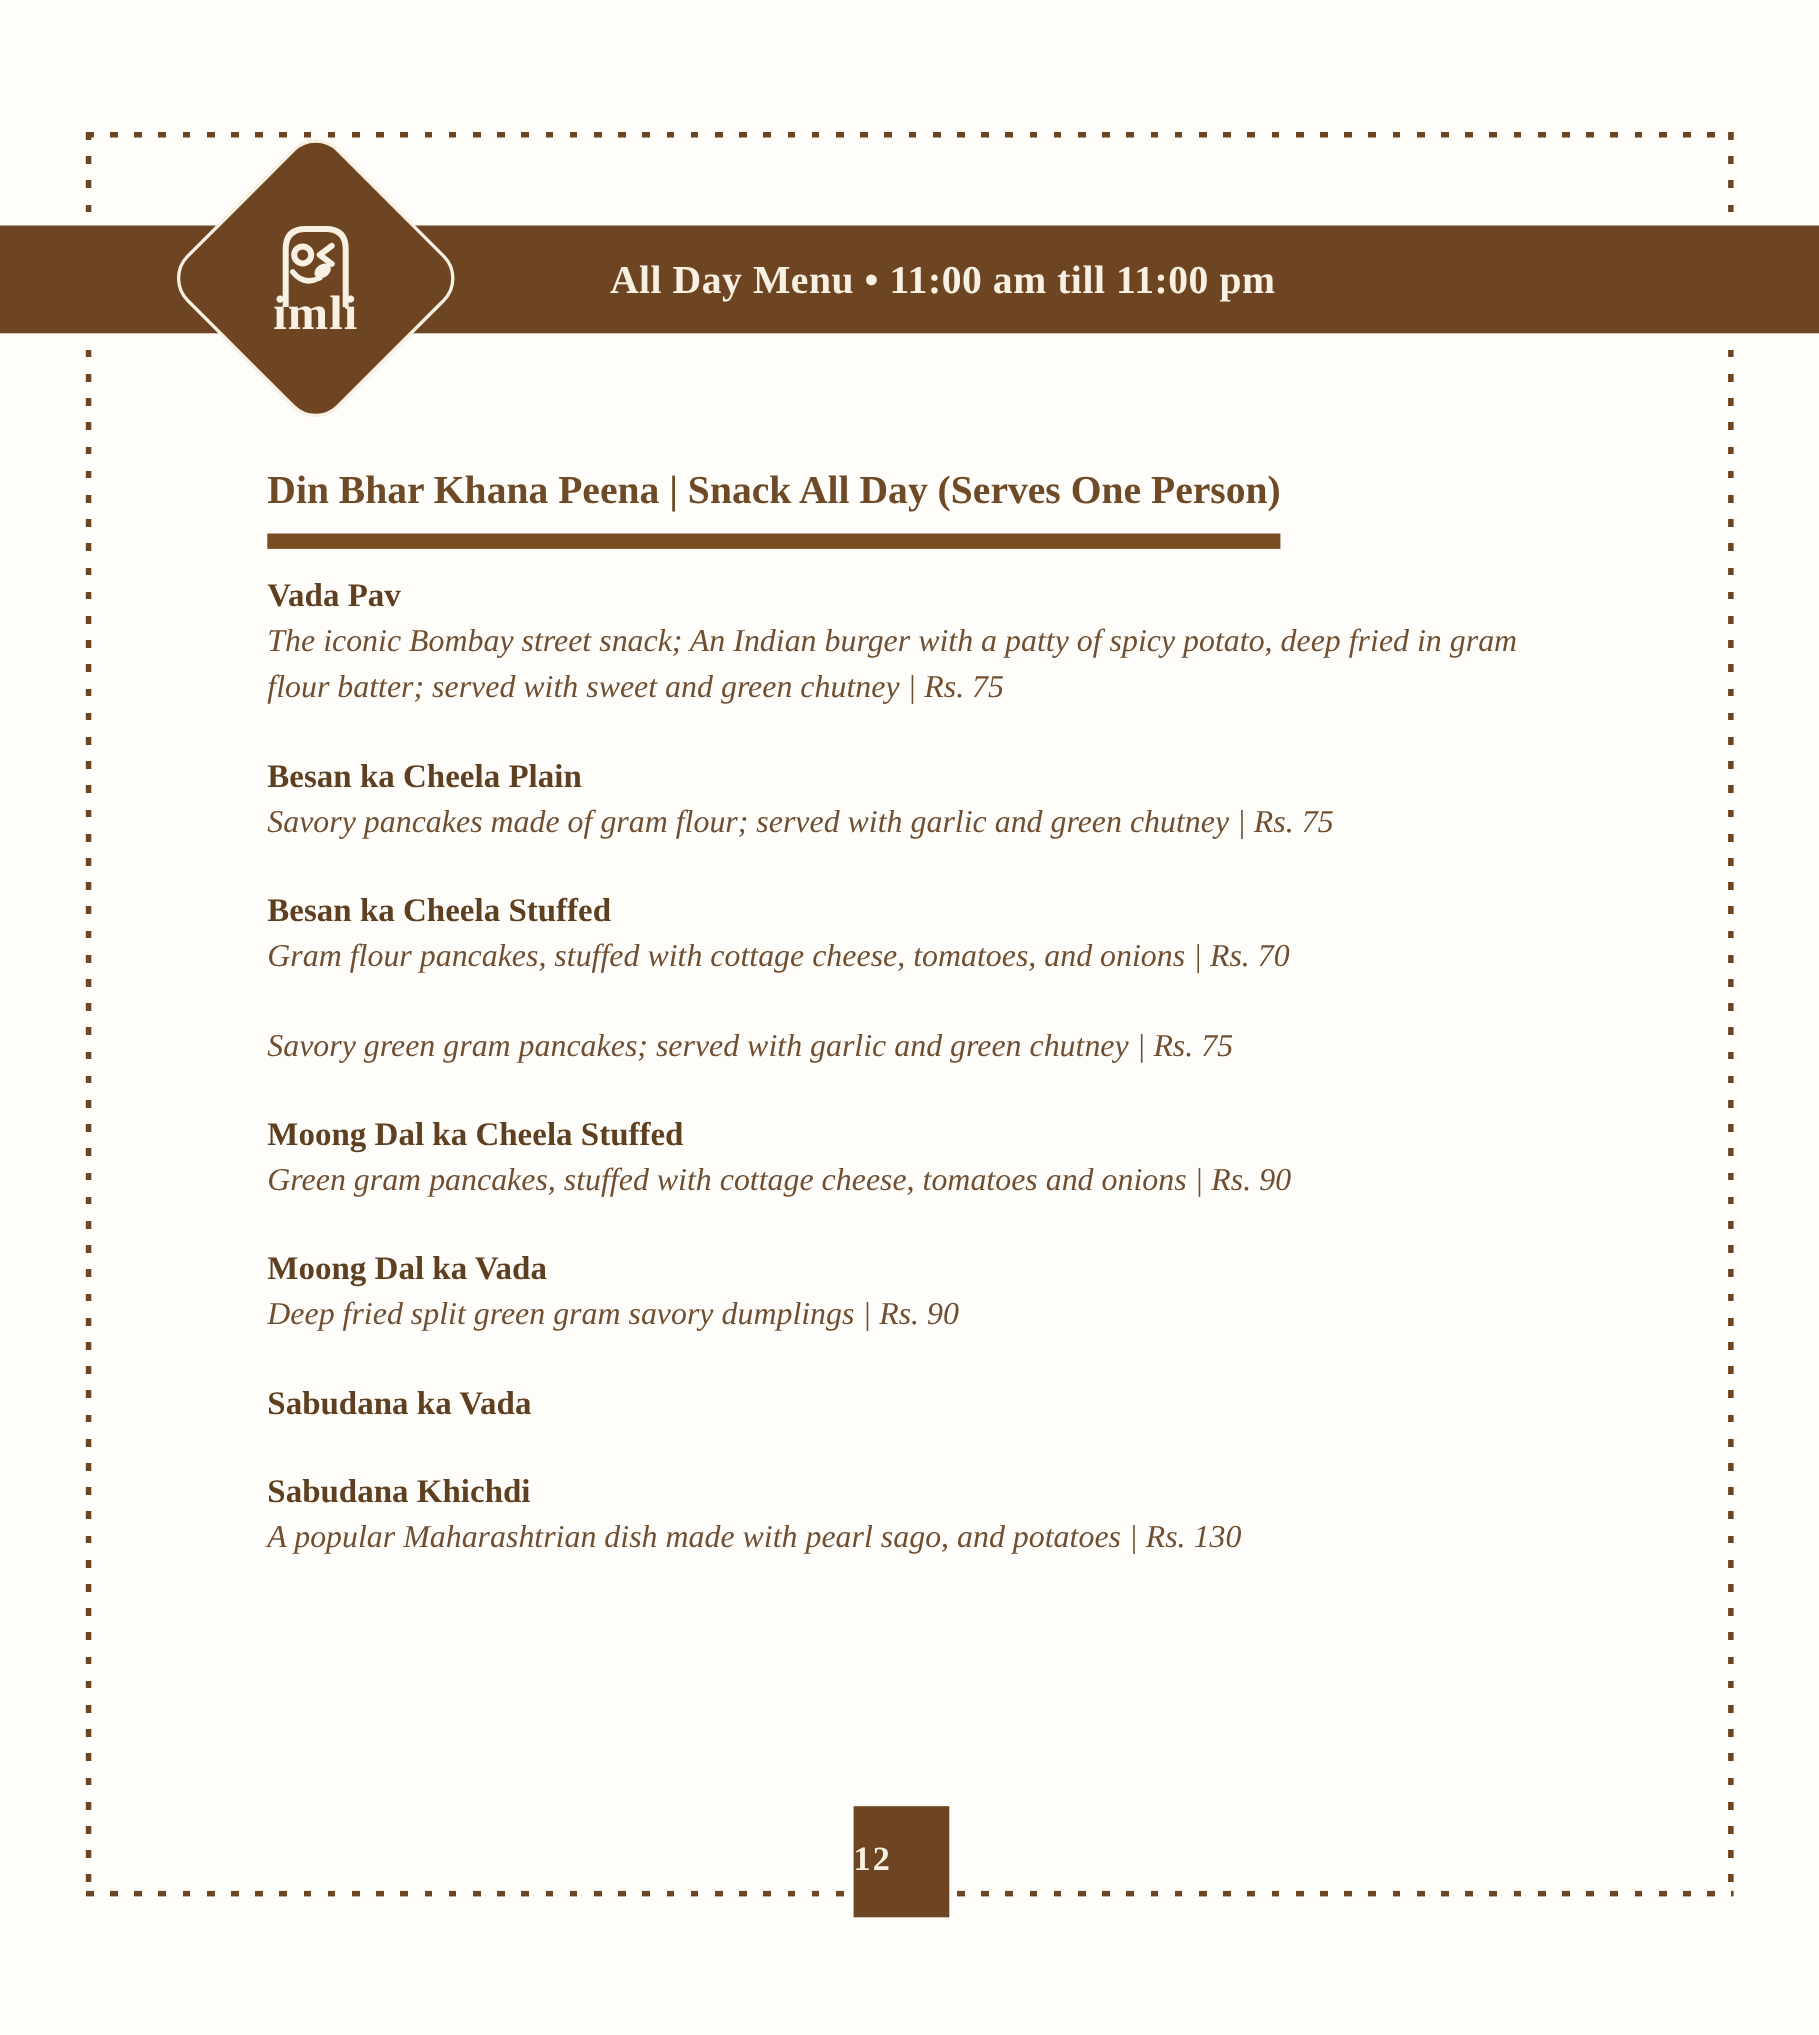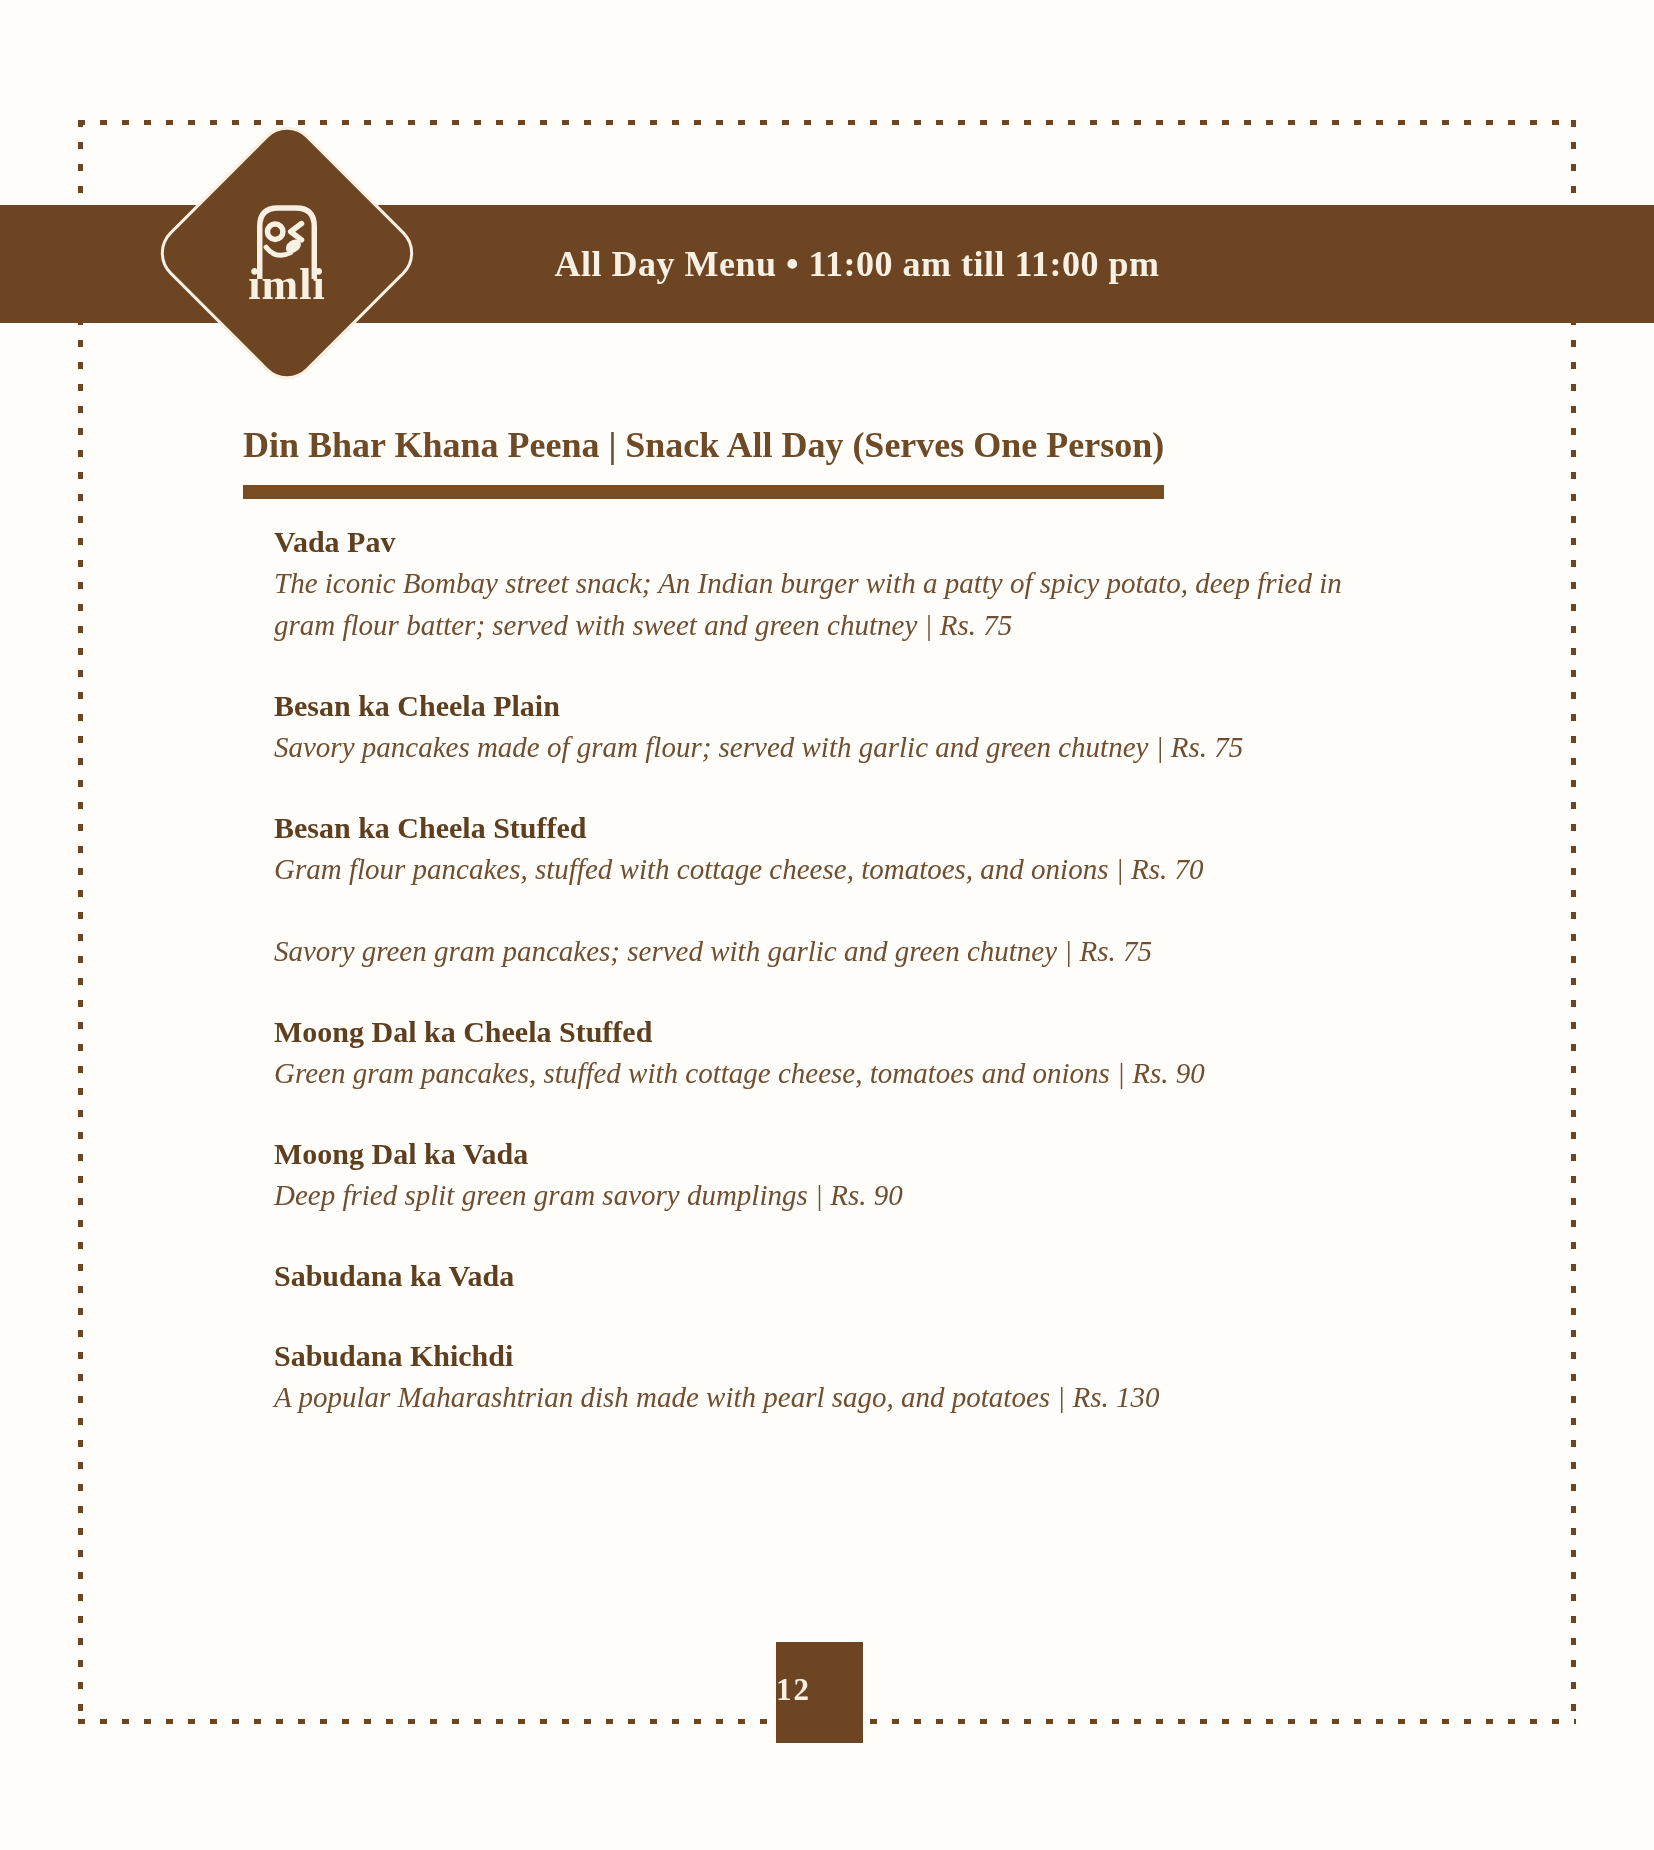--- a/index.html
+++ b/index.html
@@ -18,21 +18,21 @@
   .frame-bottom { left: 78px;  top: 1719px; width: 1498px; height: 5px;
                   background: repeating-linear-gradient(to right, #6d4522 0 7px, transparent 7px 22px); }
   .frame-left   { left: 78px;  top: 120px;  width: 5px;  height: 1604px;
                   background: repeating-linear-gradient(to bottom, #6d4522 0 7px, transparent 7px 22px); }
   .frame-right  { left: 1571px; top: 120px; width: 5px;  height: 1604px;
                   background: repeating-linear-gradient(to bottom, #6d4522 0 7px, transparent 7px 22px); }
 
   
   .banner {
     position: absolute; z-index: 2;
-    left: 0; top: 205px; width: 1654px; height: 118px;
+    left: 0; top: 205px; width: 1654px; height: 98px;
     background: #6d4522;
     display: flex; align-items: center; justify-content: center;
   }
   .banner-title {
     padding-left: 60px;
     color: #f8f0e2;
     font-size: 36px; font-weight: bold;
     letter-spacing: 0.5px;
   }
 
@@ -71,21 +71,21 @@
     padding-bottom: 18px;
     border-bottom: 14px solid #784d22;
   }
 
   
   .menu-list {
     position: absolute; z-index: 2;
     left: 243px; top: 522px;
     width: 1150px;
   }
-  .menu-item { margin-bottom: 40px; margin-left: 31px; }
+  .menu-item { margin-bottom: 40px; }
   .item-name {
     color: #5e3f20;
     font-size: 30px; font-weight: bold;
     line-height: 40px;
   }
   .item-desc {
     color: #6f4e31;
     font-size: 29px;
     line-height: 42px;
     font-style: italic;

